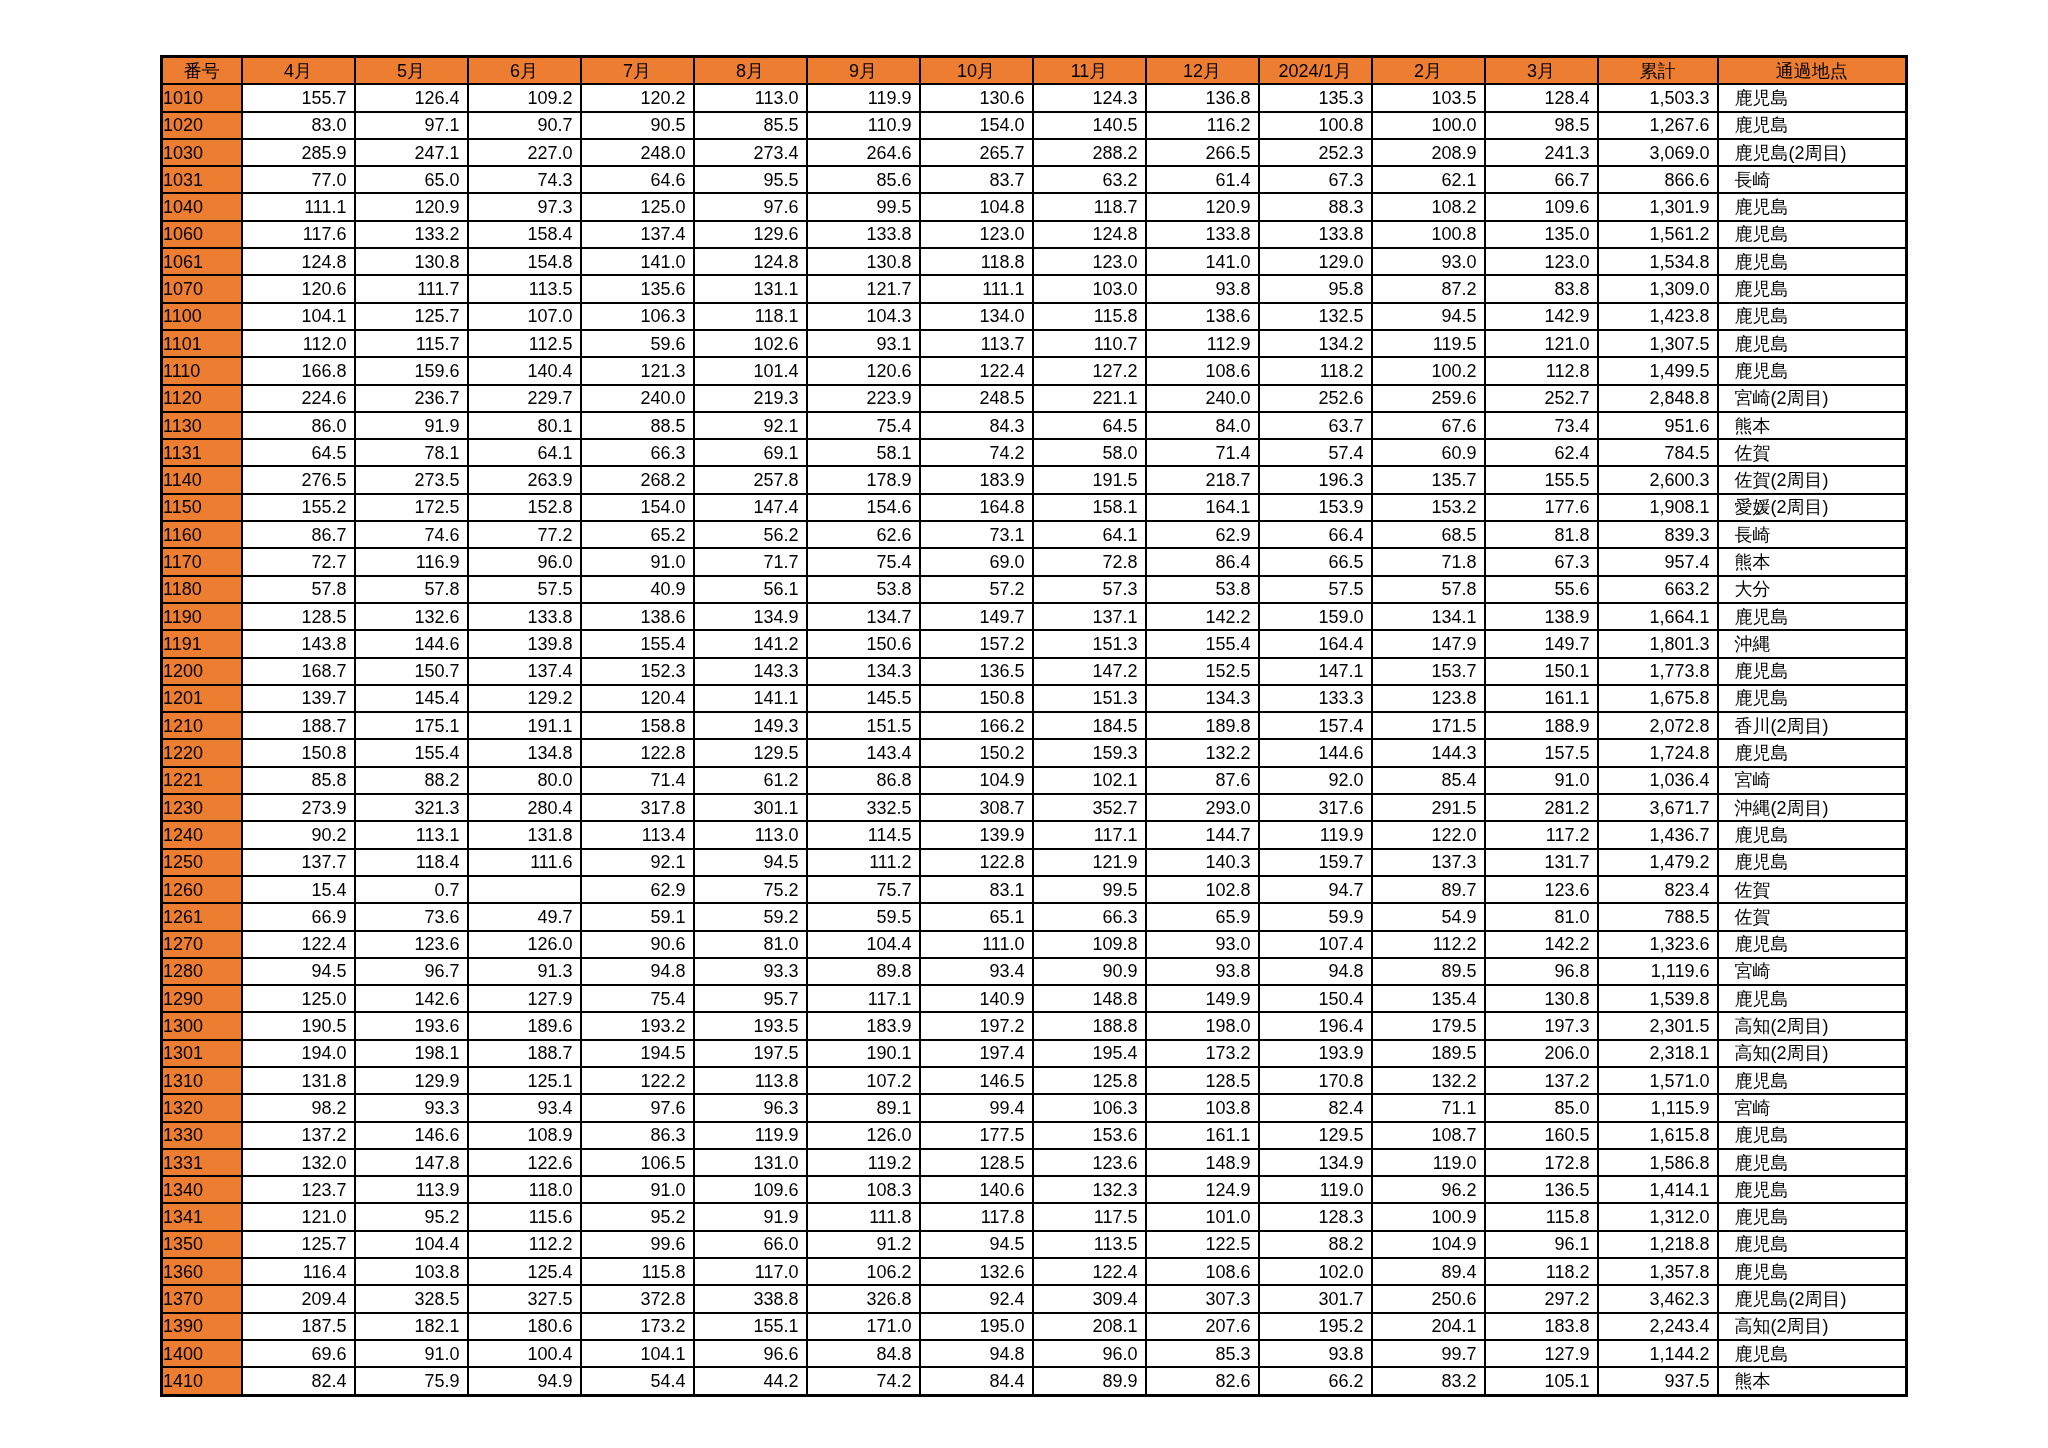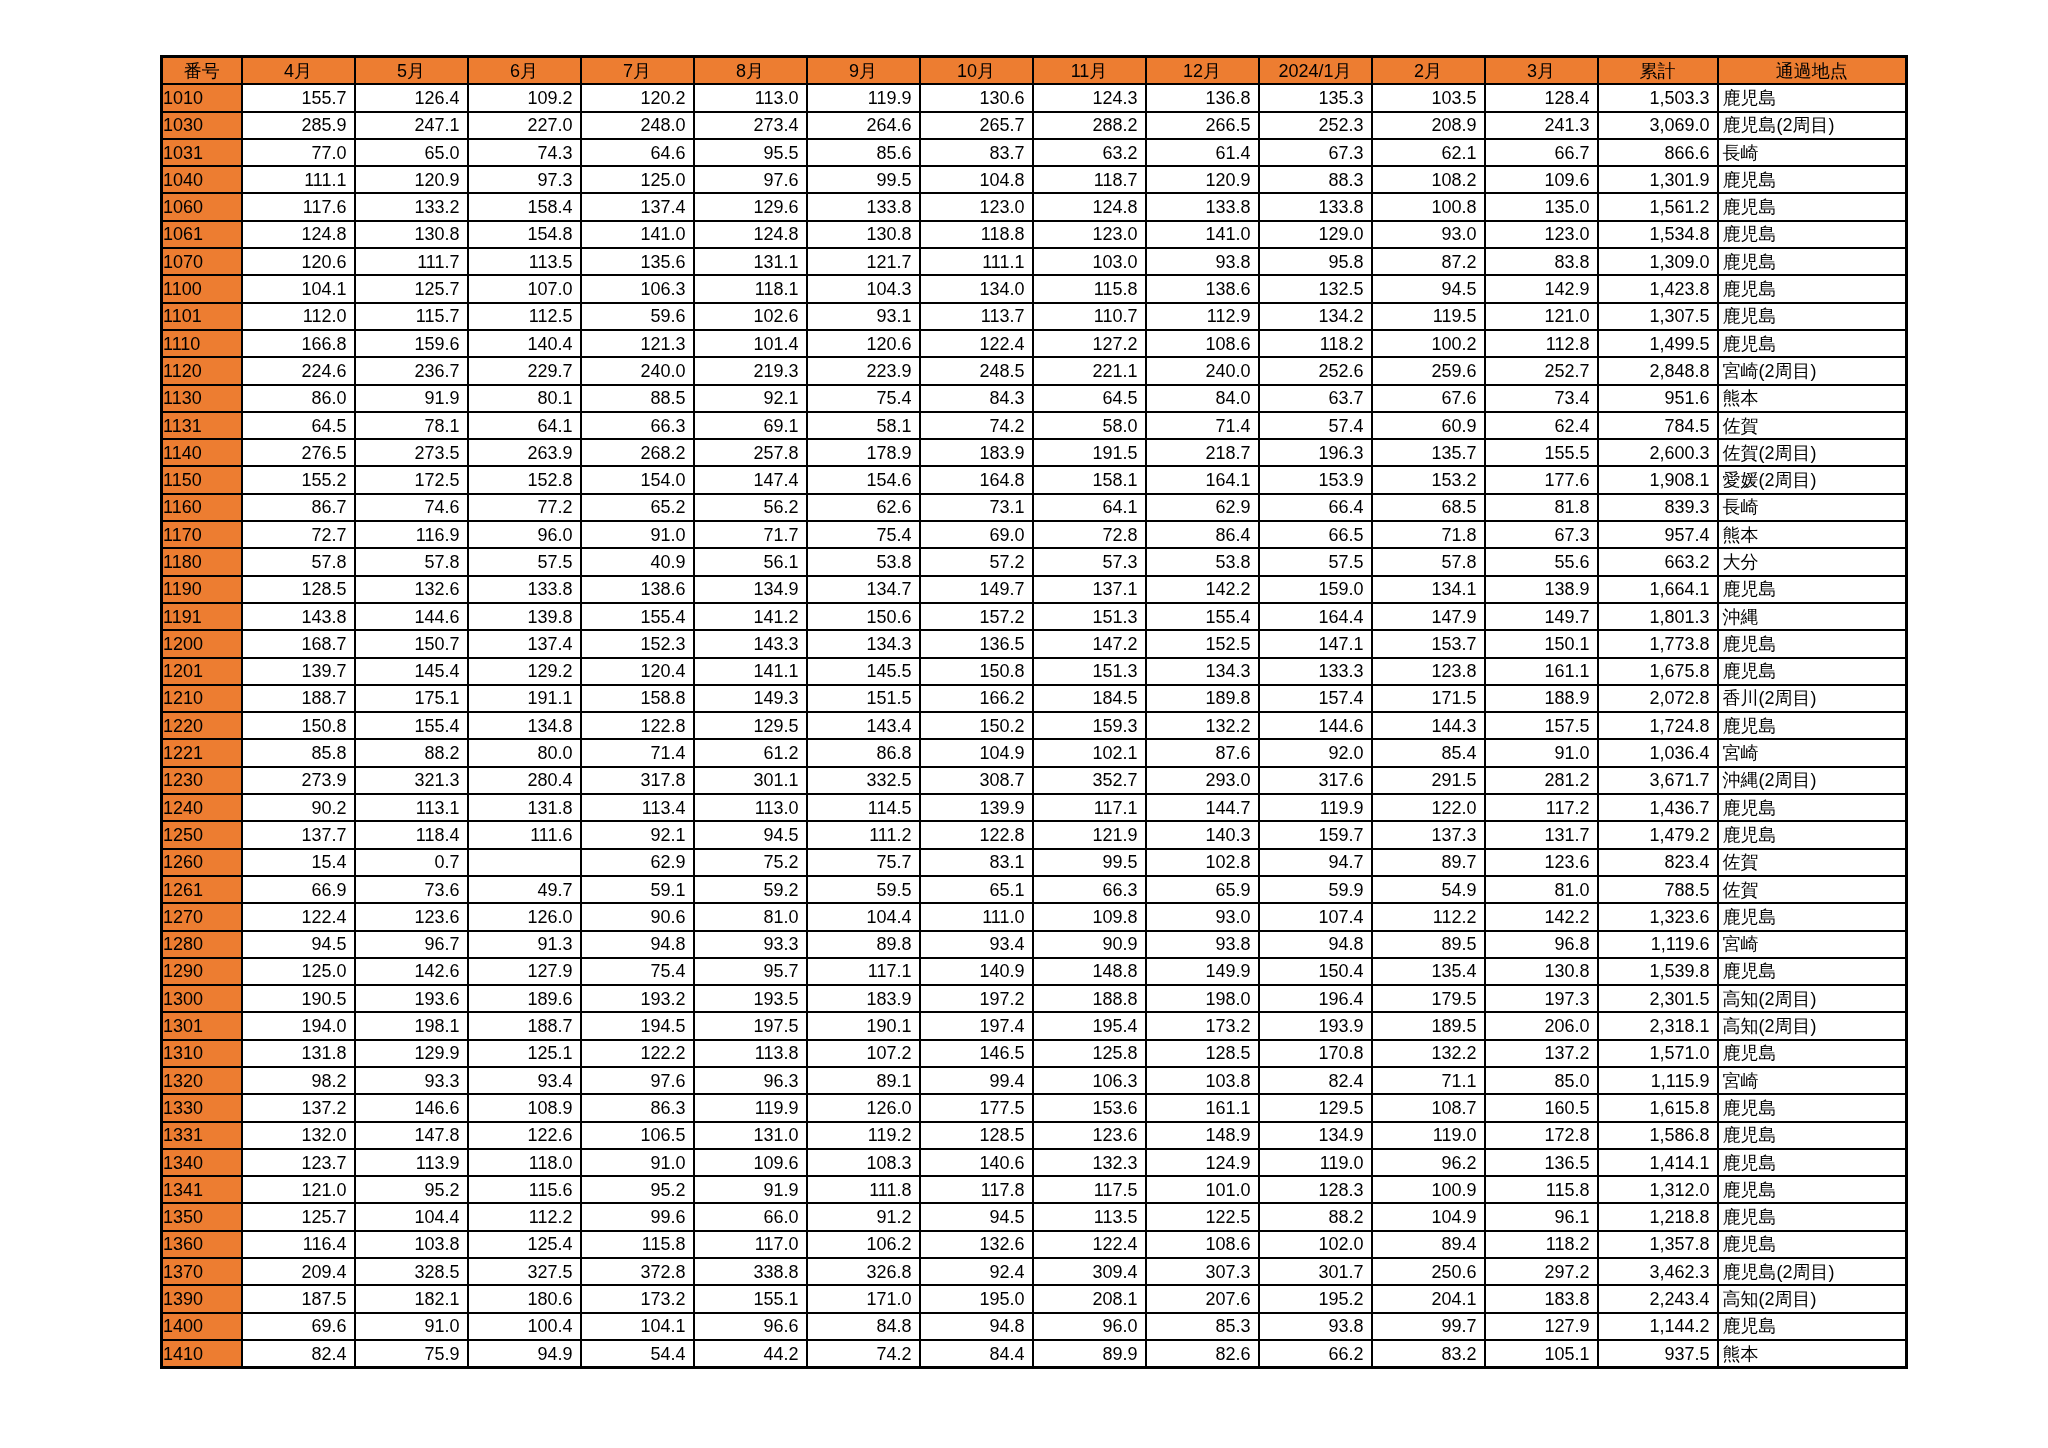--- a/index.html
+++ b/index.html
@@ -20,21 +20,21 @@
   }
   th.hdr{
     background:var(--hdr-bg);
     font-weight:normal;
   }
   td.id{
     background:var(--hdr-bg);
     text-align:left;
   }
   td.num{text-align:right;padding-right:7px;}
-  td.loc{text-align:left;padding-left:4px;}
+  td.loc{text-align:left;padding-left:16px;}
 </style>
 </head>
 <body style="--hdr-bg: #ED7D31;">
 
 <table class="data">
   <colgroup>
     <col style="width:80px">
     <col style="width:113px">
       <col style="width:113px">
       <col style="width:113px">
@@ -81,20 +81,37 @@
         <td class="num">130.6</td>
         <td class="num">124.3</td>
         <td class="num">136.8</td>
         <td class="num">135.3</td>
         <td class="num">103.5</td>
         <td class="num">128.4</td>
         <td class="num">1,503.3</td>
         <td class="loc">鹿児島</td>
       </tr>
       <tr>
+        <td class="id">1020</td>
+        <td class="num">83.0</td>
+        <td class="num">97.1</td>
+        <td class="num">90.7</td>
+        <td class="num">90.5</td>
+        <td class="num">85.5</td>
+        <td class="num">110.9</td>
+        <td class="num">154.0</td>
+        <td class="num">140.5</td>
+        <td class="num">116.2</td>
+        <td class="num">100.8</td>
+        <td class="num">100.0</td>
+        <td class="num">98.5</td>
+        <td class="num">1,267.6</td>
+        <td class="loc">鹿児島</td>
+      </tr>
+      <tr>
         <td class="id">1030</td>
         <td class="num">285.9</td>
         <td class="num">247.1</td>
         <td class="num">227.0</td>
         <td class="num">248.0</td>
         <td class="num">273.4</td>
         <td class="num">264.6</td>
         <td class="num">265.7</td>
         <td class="num">288.2</td>
         <td class="num">266.5</td>

